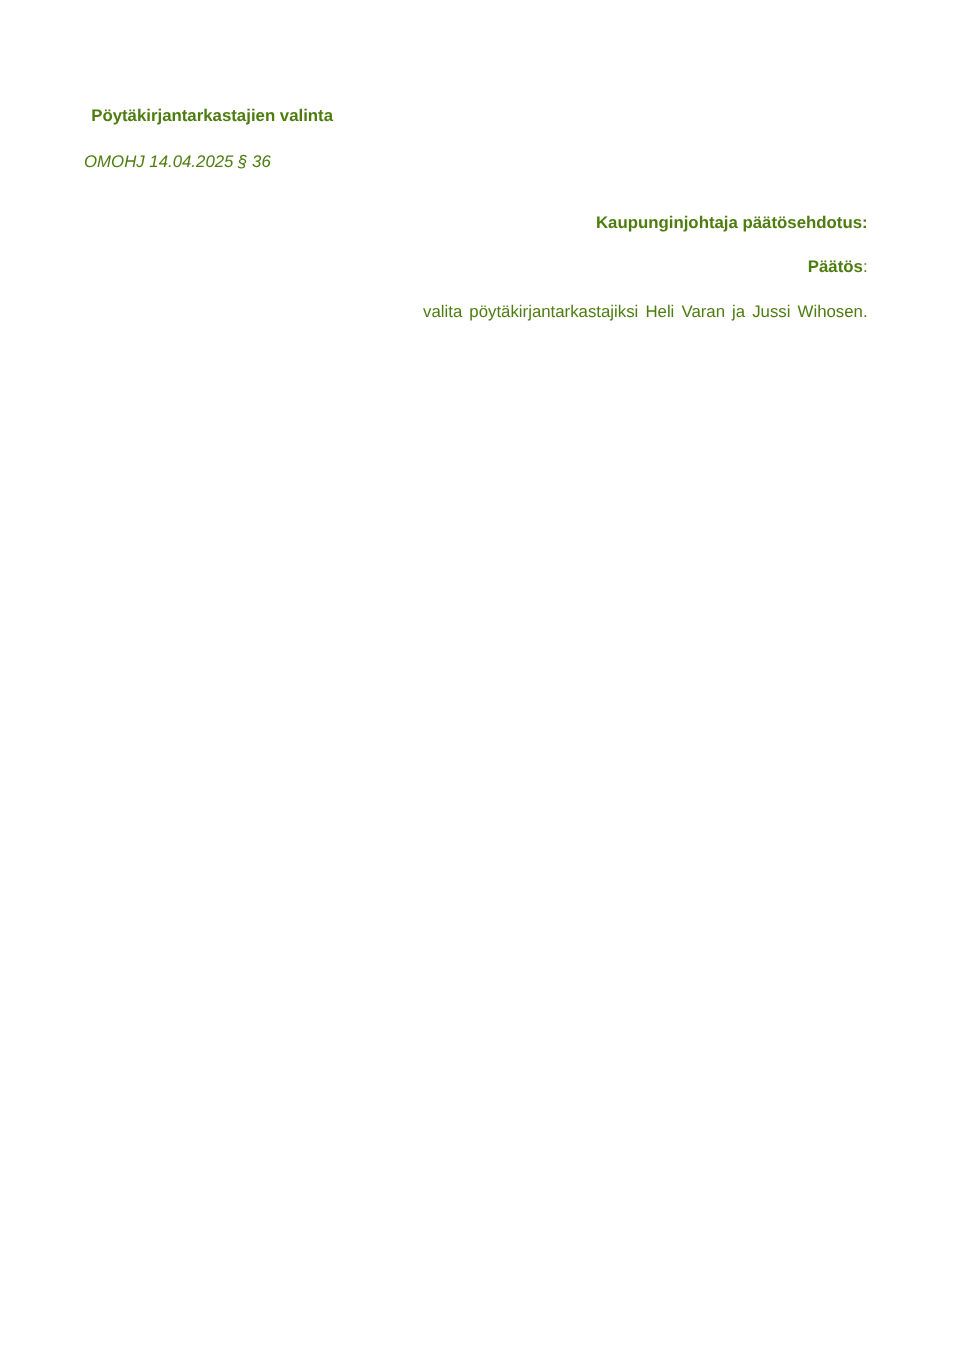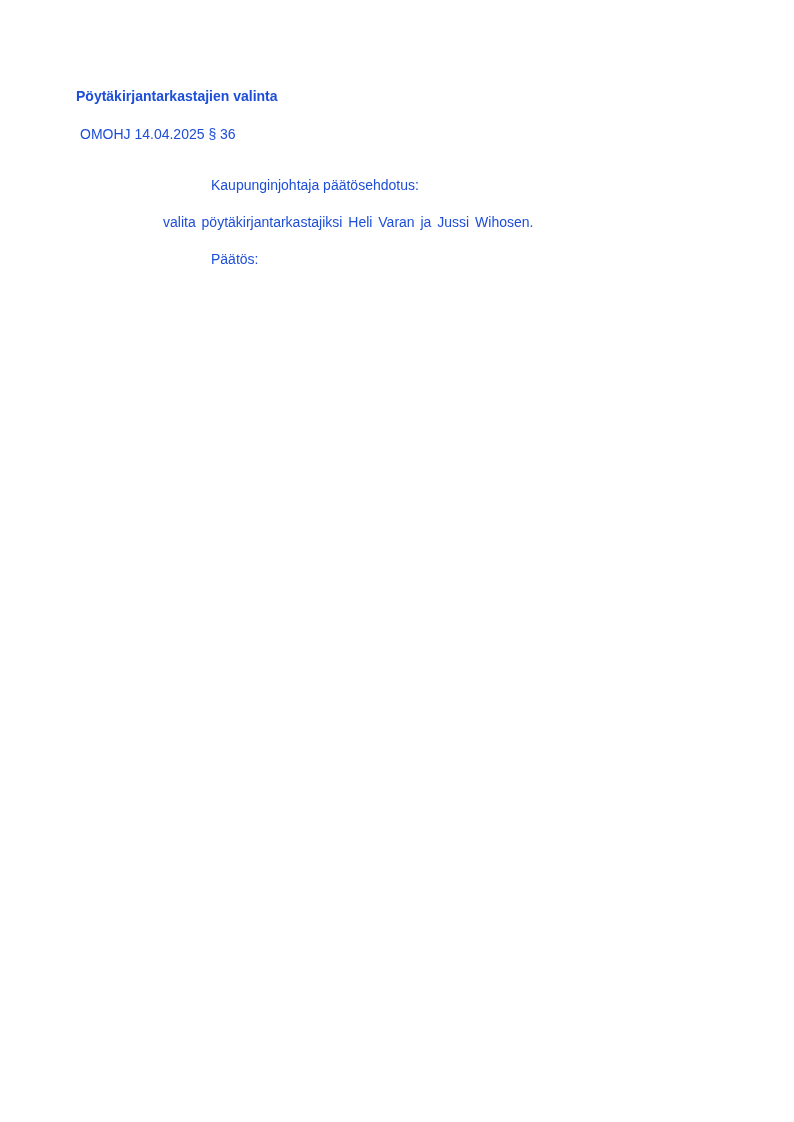--- a/index.html
+++ b/index.html
@@ -5,67 +5,69 @@
   html, body {
     margin: 0;
     padding: 0;
     background: #ffffff;
   }
   .page {
     position: relative;
     width: 794px;
     height: 1122px;
     background: #ffffff;
-    color: #1d4ed8;
+    color: #4d7c0f;
     font-family: "Liberation Sans", sans-serif;
     font-size: 14px;
     line-height: 18.5px;
     overflow: hidden;
+    text-align: right;
   }
   .doc-title {
     position: absolute;
     left: 76px;
     top: 87px;
     font-weight: bold;
     white-space: nowrap;
   }
   .doc-ref {
     position: absolute;
-    left: 80px;
+    left: 70px;
     top: 125px;
     white-space: nowrap;
+    font-style: italic;
   }
   .doc-body {
     position: absolute;
     left: 163px;
     top: 176px;
     width: 560px;
   }
   .doc-body p {
     margin: 0;
     white-space: nowrap;
   }
-  .bold { font-weight: normal; padding-left: 48px; }
+  .bold { font-weight: bold; padding-left: 48px; }
   .gap-above { margin-top: 18.5px !important; }
   .spaced { word-spacing: 2px; }
 </style>
 </head>
 <body>
 
 <div class="page">
 
   <div class="doc-title">Pöytäkirjantarkastajien valinta</div>
 
   <div class="doc-ref">OMOHJ 14.04.2025 § 36</div>
 
   <div class="doc-body">
 
     <p class="bold">Kaupunginjohtaja päätösehdotus:</p>
 
 
+    <p class="gap-above"><span class="bold">Päätös</span><span>:</span></p>
+
     <p class="gap-above spaced">valita pöytäkirjantarkastajiksi Heli Varan ja Jussi Wihosen.</p>
-
-    <p class="gap-above"><span class="bold">Päätös</span><span>:</span></p>
 
 
   </div>
 
 </div>
 
 </body></html>

